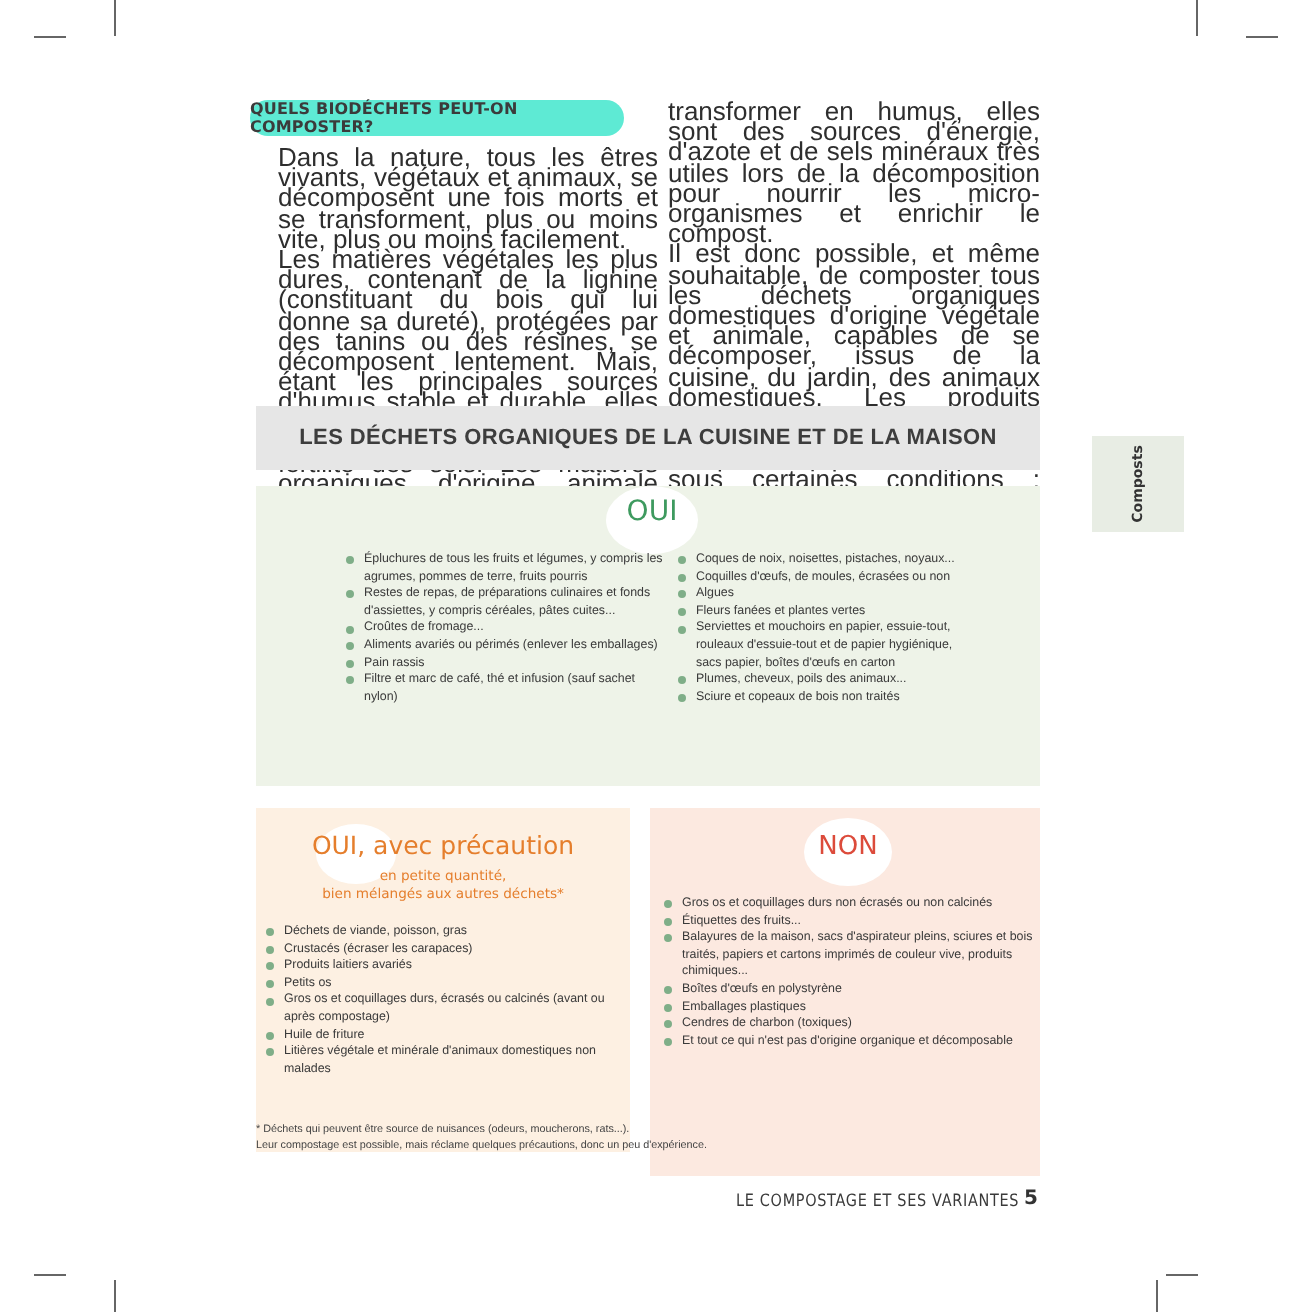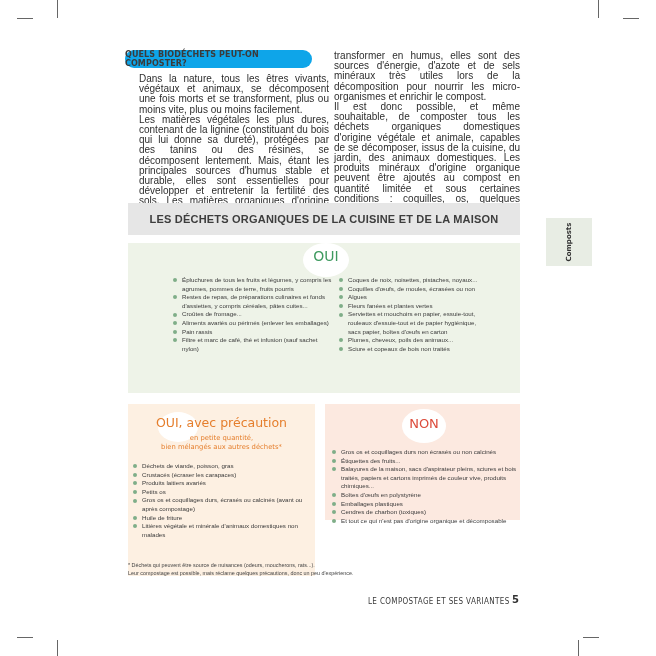--- a/index.html
+++ b/index.html
@@ -1,35 +1,35 @@
 <!DOCTYPE html>
 <html><head>
 <meta charset="utf-8">
 <style>
   * { box-sizing: border-box; margin: 0; padding: 0; }
   html, body { width: 656px; height: 656px; background: #ffffff; overflow: hidden; }
   body { position: relative; font-family: "Liberation Sans", sans-serif; color: #2b2b2b; }
 
   .crop { position: absolute; background: #666; }
 
-  .col-text { position: absolute; font-size: 10px; line-height: 10.2px; color: #2e2e2e; text-align: justify; }
+  .col-text { position: absolute; font-size: 13px; line-height: 10.2px; color: #2e2e2e; text-align: justify; }
   .col-text p { text-indent: 0; }
 
   .q-header { position: absolute; left: 125px; top: 50px; width: 187px; height: 18px;
-    background: #0ea5e9; border-radius: 9px; display: flex; align-items: center; justify-content: center;
+    background: #5eead4; border-radius: 9px; display: flex; align-items: center; justify-content: center;
     font-family: "DejaVu Sans", sans-serif; font-weight: bold; font-size: 8px; color: #3b3b3b; letter-spacing: 0.1px; }
 
   .main-title { position: absolute; left: 128px; top: 203px; width: 392px; height: 32px;
     background: #e6e6e6; display: flex; align-items: center; justify-content: center;
     font-family: Liberation Sans, sans-serif; font-weight: bold; font-size: 11px; color: #3d3d3d; letter-spacing: 0.2px; }
 
   .box { position: absolute; }
   .box-oui { left: 128px; top: 243px; width: 392px; height: 150px; background: #eef3e8; }
   .box-prec { left: 128px; top: 404px; width: 187px; height: 172px; background: #fdf0e2; }
-  .box-non { left: 325px; top: 404px; width: 195px; height: 116px; background: #fce9e0; }
+  .box-non { left: 325px; top: 404px; width: 195px; height: 184px; background: #fce9e0; }
 
   .blob { position: absolute; background: #ffffff; border-radius: 50%; }
   .box-title { position: absolute; font-family: "DejaVu Sans", sans-serif; font-weight: normal; text-align: center; }
 
   ul.items { position: absolute; list-style: none; font-size: 6.2px; line-height: 8.6px; color: #3a3a3a; }
   ul.items li { position: relative; padding-left: 10px; }
   ul.items li::before { content: ""; position: absolute; left: 1px; top: 2.3px; width: 4px; height: 4px;
     border-radius: 50%; background: #7fae88; }
 
   .footnote { position: absolute; left: 128px; top: 561px; font-size: 5.4px; line-height: 8px; color: #444; }

